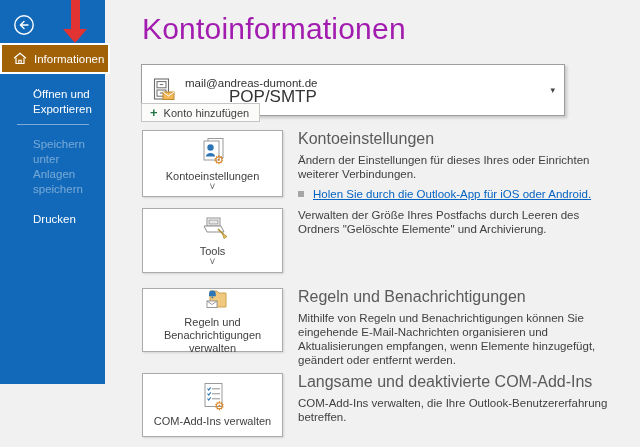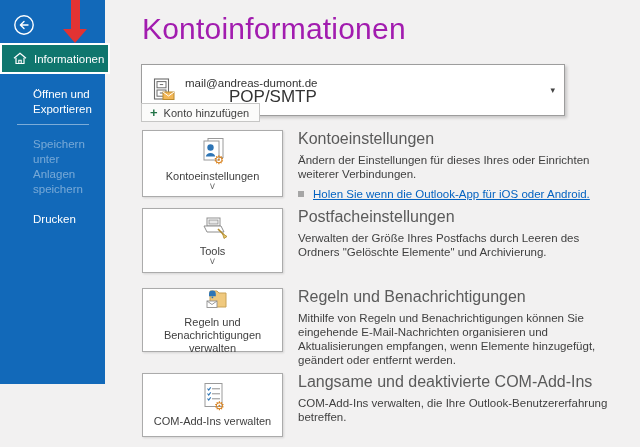--- a/index.html
+++ b/index.html
@@ -7,21 +7,21 @@
   body { font-family:"Liberation Sans", sans-serif; background:#f2f1f1; overflow:hidden; }
   .screen { position:relative; width:640px; height:447px; background:#f2f1f1; }
 
   
   .sidebar { position:absolute; left:0; top:0; width:105px; height:384px; background:#1269b9; z-index:1; }
   .back-btn { position:absolute; left:13px; top:14px; width:22px; height:22px; cursor:pointer; }
   .nav-item { position:absolute; left:33px; color:#ffffff; font-size:11.5px; line-height:15px; cursor:pointer; width:64px; }
   .nav-item.disabled { color:rgba(255,255,255,0.42); cursor:default; }
   .nav-divider { position:absolute; left:17px; top:124px; width:72px; height:1px; background:rgba(255,255,255,0.45); }
 
-  .selected-box { position:absolute; left:0; top:43px; width:110px; height:31px; background:#0f766e;
+  .selected-box { position:absolute; left:0; top:43px; width:110px; height:31px; background:#a16207;
                   border:2px solid #ffffff; z-index:3; display:flex; align-items:center; cursor:pointer; }
   .selected-box .home { margin-left:11px; margin-right:7px; display:flex; }
   .selected-box .lbl { color:#fff; font-size:11.5px; }
 
   
   .arrow-annot { position:absolute; left:62px; top:0; z-index:4; width:26px; pointer-events:none; }
   .arrow-annot .shaft { margin:0 auto; width:9px; height:29px; background:#e23333; }
   .arrow-annot .head { width:0; height:0; border-left:12px solid transparent; border-right:12px solid transparent;
                        border-top:14px solid #e23333; margin:0 auto; }
 
@@ -141,41 +141,40 @@
           </svg>
         </span>
         <span class="blabel">Kontoeinstellungen</span>
         <span class="chev">˅</span>
       </div>
       <div class="sec-text">
         <div class="sec-head">Kontoeinstellungen</div>
         <div class="sec-body">Ändern der Einstellungen für dieses Ihres oder Einrichten weiterer Verbindungen.</div>
         <div class="link-row">
           <span class="sq-bullet"></span>
-          <span class="app-link">Holen Sie wenn die Outlook-App für iOS oder Android.</span>
+          <span class="app-link">Holen Sie durch die Outlook-App für iOS oder Android.</span>
         </div>
       </div>
     </div>
 
     <div class="section" style="top:208px; height:65px;">
       <div class="sec-btn" style="height:65px;">
         <span>
           <svg width="32" height="26" viewBox="0 0 32 26">
             <rect x="10" y="2" width="13" height="8" fill="#ffffff" stroke="#8f8f8f" stroke-width="1"></rect>
             <rect x="12" y="4" width="9" height="4" fill="#e8e8e8" stroke="#8f8f8f" stroke-width="0.8"></rect>
             <path d="M7 10 H24 L27 16 H10 Z" fill="#ffffff" stroke="#8f8f8f" stroke-width="1"></path>
             <line x1="21" y1="13" x2="27" y2="19" stroke="#b08a2e" stroke-width="1.6"></line>
             <path d="M25.5 17.5 L30 20.5 L27 22.5 Z" fill="#e3c568" stroke="#b08a2e" stroke-width="0.8"></path>
           </svg>
         </span>
         <span class="blabel">Tools</span>
         <span class="chev">˅</span>
       </div>
       <div class="sec-text">
-        <div class="sec-head">Postfacheinstellungen</div>
         <div class="sec-body">Verwalten der Größe Ihres Postfachs durch Leeren des Ordners "Gelöschte Elemente" und Archivierung.</div>
       </div>
     </div>
 
     <div class="section" style="top:288px; height:64px;">
       <div class="sec-btn" style="height:64px;">
         <span>
           <svg width="30" height="28" viewBox="0 0 30 28">
             <path d="M12 6 h7 l2 2 h7 v14 h-16 z" fill="#f0c97e" stroke="#c9a256" stroke-width="1"></path>
             <path d="M11 9 a3.4 3.4 0 0 1 6.8 0 v2.2 h-6.8 z" fill="#2e75b5"></path>

